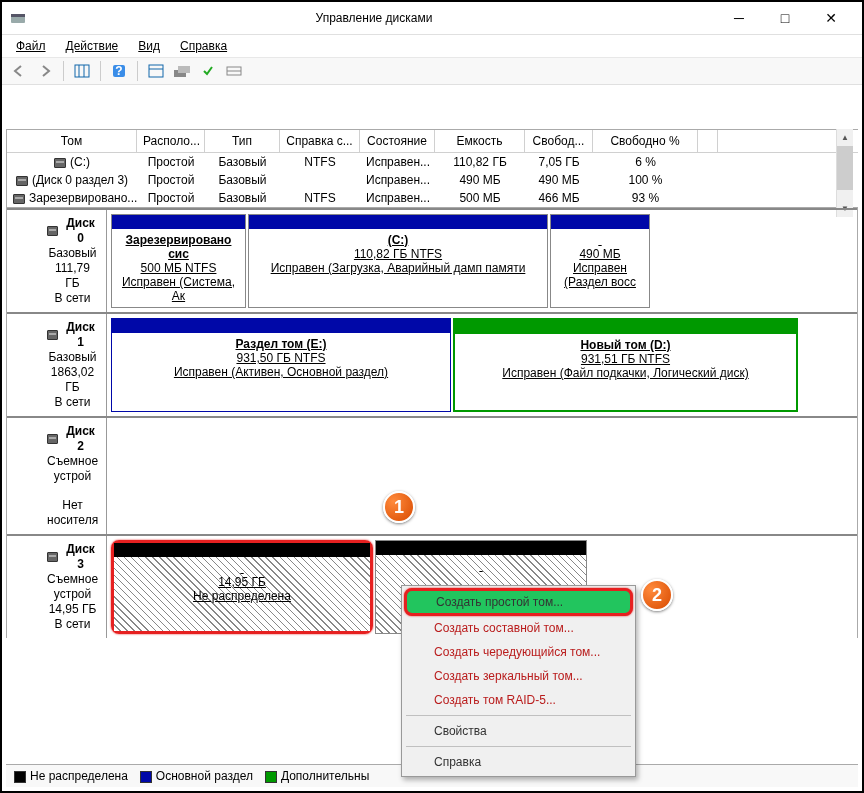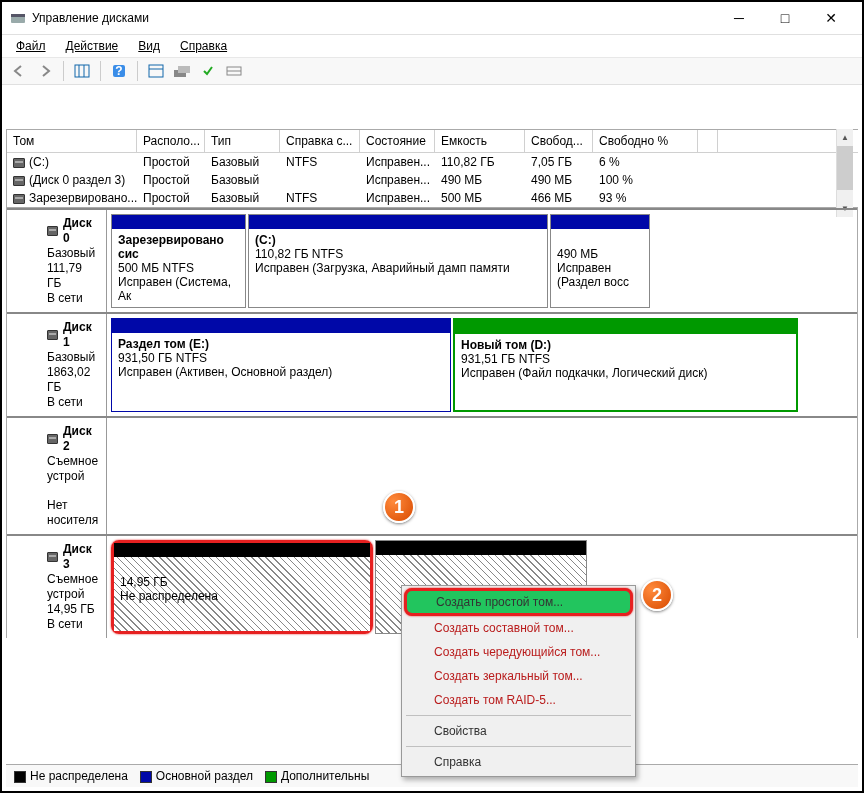--- a/index.html
+++ b/index.html
@@ -1,18 +1,18 @@
 <!DOCTYPE html>
 <html><head>
 <meta charset="utf-8">
 <style>
 * { box-sizing: border-box; margin: 0; padding: 0; font-family: "Segoe UI", Tahoma, sans-serif; font-size: 12px; }
 body { background: #fff; width: 864px; height: 793px; position: relative; overflow: hidden; border: 2px solid #000; }
 
-.window { display: flex; flex-direction: column; height: 100%; background: #fff; }
+.window { display: flex; flex-direction: column; height: 100%; background: #fff; text-align: center; }
 .titlebar { height: 33px; background: #fff; display: flex; align-items: center; padding: 0 8px; border-bottom: 1px solid #e0e0e0; }
 .titlebar .icon { width: 16px; height: 16px; margin-right: 6px; }
 .titlebar .title { flex: 1; font-size: 12px; }
 .titlebar .btns { display: flex; }
 .titlebar .btns div { width: 46px; height: 30px; display: flex; align-items: center; justify-content: center; font-size: 14px; }
 
 .menubar { height: 22px; display: flex; align-items: center; padding: 0 6px; gap: 4px; background: #fff; }
 .menubar span { padding: 2px 8px; text-decoration: underline; }
 
 .toolbar { height: 28px; display: flex; align-items: center; padding: 0 6px; gap: 4px; border-top: 1px solid #e8e8e8; border-bottom: 1px solid #e0e0e0; background: #f8f8f8; }
@@ -36,21 +36,21 @@
 
 .disks-area { margin-top: 0; border-left:1px solid #aaa; border-right:1px solid #aaa; }
 .disk-row { display:flex; border-top: 2px solid #888; min-height: 88px; }
 .disk-label { width: 100px; padding: 6px 8px; border-right: 1px solid #999; }
 .disk-label .dname { font-weight: bold; display:flex; align-items:center; }
 .disk-label .dname .disk-ico { margin-right:5px; }
 .disk-label div { line-height: 15px; margin-left: 32px; }
 .disk-parts { flex:1; display:flex; gap:2px; padding:4px; position:relative; }
 .part { border:1px solid #888; display:flex; flex-direction:column; }
 .part-bar { height:14px; width:100%; }
-.part-body { padding:4px 6px; flex:1; line-height:14px; }
+.part-body { padding:4px 6px; flex:1; line-height:14px;text-decoration:underline; }
 .part-title { font-weight:bold; }
 
 .legend { display:flex; gap:12px; align-items:center; padding:4px 8px; border-top:1px solid #aaa; background:#f8f8f8; position:absolute; bottom:4px; left:4px; right:4px; }
 .lg-sw { width:12px; height:12px; display:inline-block; margin-right:4px; vertical-align:middle; border:1px solid #333; }
 
 .hatched { background: repeating-linear-gradient(45deg, #fff, #fff 4px, #888 4px, #888 5px); }
 .badge { position:absolute; width:32px; height:32px; border-radius:50%; background: radial-gradient(circle at 30% 30%, #ff8a3c, #d84a00); border:2px solid #fff; box-shadow:0 1px 3px rgba(0,0,0,0.5); color:#fff; font-weight:bold; font-size:18px; display:flex; align-items:center; justify-content:center; z-index:50; }
 .highlight-red { border:3px solid #e62020 !important; border-radius:8px; box-shadow: 0 0 2px #e62020; }
 
 .ctx-menu { position:absolute; left:399px; top:583px; width:235px; background:#f0f0f0; border:1px solid #999; box-shadow:2px 3px 5px rgba(0,0,0,0.3); padding:2px; z-index:40; }

